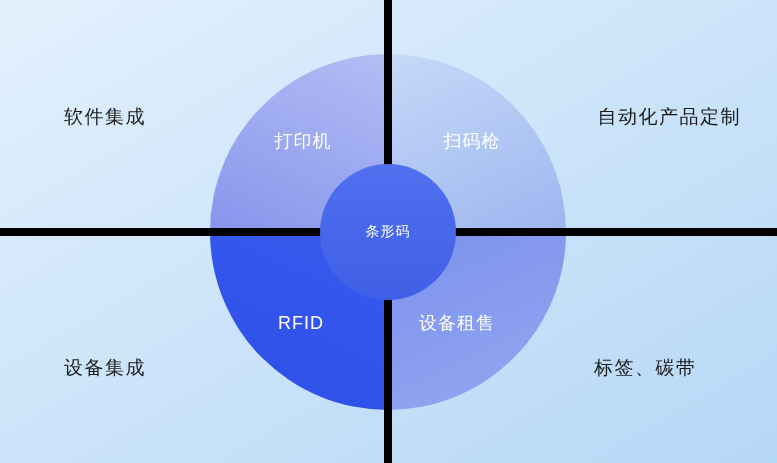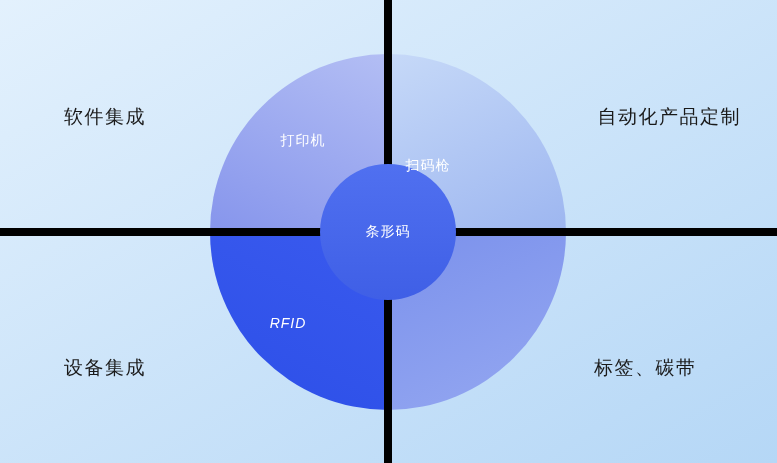--- a/index.html
+++ b/index.html
@@ -59,27 +59,27 @@
     color: var(--text-light);
     font-size: 14px;
     letter-spacing: 1px;
   }
 
   
   .qlabel {
     position: absolute;
     transform: translate(-50%, -50%);
     color: var(--text-light);
-    font-size: 14px;
+    font-size: 18px;
     letter-spacing: 1px;
     white-space: nowrap;
   }
   .ql-tl { left: 303px; top: 141px; }
-  .ql-tr { left: 428px; top: 141px; margin-top: 25px; }
-  .ql-bl { left: 288px; top: 323px; font-style: italic; }
+  .ql-tr { left: 472px; top: 141px; }
+  .ql-bl { left: 301px; top: 323px; }
   .ql-br { left: 457px; top: 323px; }
 
   
   .corner {
     position: absolute;
     color: var(--text-dark);
     font-size: 19px;
     letter-spacing: 1.5px;
     white-space: nowrap;
   }
@@ -101,19 +101,20 @@
   <div class="line-v"></div>
   <div class="line-h"></div>
 
   <div class="center-circle">
     <span>条形码</span>
   </div>
 
   <div class="qlabel ql-tl">打印机</div>
   <div class="qlabel ql-tr">扫码枪</div>
   <div class="qlabel ql-bl">RFID</div>
+  <div class="qlabel ql-br">设备租售</div>
 
   <div class="corner c-tl">软件集成</div>
   <div class="corner c-tr">自动化产品定制</div>
   <div class="corner c-bl">设备集成</div>
   <div class="corner c-br">标签、碳带</div>
 
 </div>
 
 </body></html>

